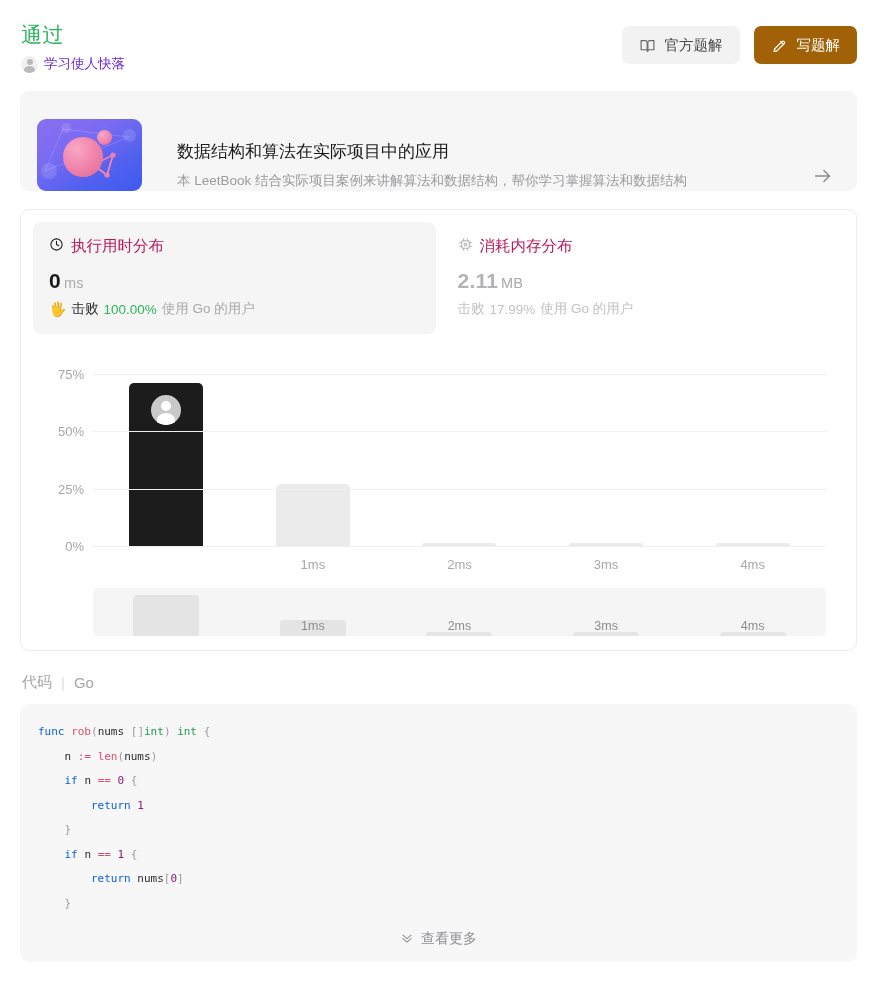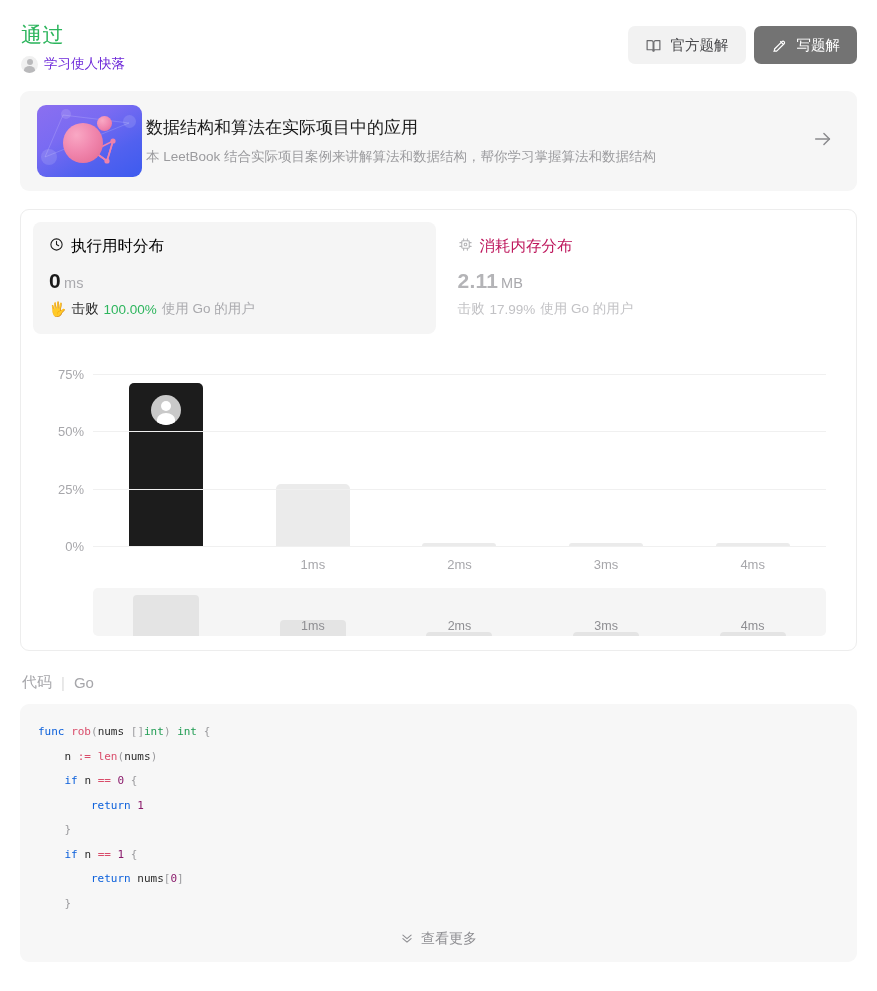--- a/index.html
+++ b/index.html
@@ -16,28 +16,28 @@
   
   .header { display: flex; align-items: flex-start; justify-content: space-between; padding-top: 14px; }
   .status-block { padding-left: 1px; }
   .status-title { font-size: 21px; line-height: 28px; color: #2db55d; font-weight: 400; letter-spacing: .5px; }
   .user-row { display: flex; align-items: center; gap: 6px; margin-top: 6px; }
   .avatar-sm { width: 17px; height: 17px; border-radius: 50%; background: #f0f0f0; position: relative; overflow: hidden; flex: 0 0 auto; }
   .avatar-sm::before { content: ""; position: absolute; width: 6px; height: 6px; border-radius: 50%; background: #b9b9bb; left: 5.5px; top: 3px; }
   .avatar-sm::after { content: ""; position: absolute; width: 11px; height: 8px; border-radius: 50% 50% 0 0; background: #b9b9bb; left: 3px; top: 10px; }
   .user-name { font-size: 13.5px; color: #6d28d9; }
 
-  .header-actions { display: flex; align-items: flex-end; gap: 8px; padding-top: 5px; }
+  .header-actions { display: flex; align-items: flex-end; gap: 14px; padding-top: 5px; }
   .btn { display: inline-flex; align-items: center; gap: 9px; height: 38px; padding: 0 17px; border-radius: 7px; font-size: 14.5px; cursor: pointer; border: none; white-space: nowrap; }
   .btn-ghost { background: #f2f2f2; color: #4a4a4d; }
-  .btn-primary { background: #737373; color: #ffffff; }
+  .btn-primary { background: #a16207; color: #ffffff; }
   .btn svg { display: block; }
 
   
-  .promo { margin-top: 18px; background: #f6f6f6; border-radius: 9px; height: 100px; display: flex; align-items: center; padding: 0 18px 0 17px; gap: 4px; cursor: pointer; }
+  .promo { margin-top: 18px; background: #f6f6f6; border-radius: 9px; height: 100px; display: flex; align-items: flex-end; padding: 0 18px 0 17px; gap: 35px; cursor: pointer; }
   .promo-thumb { width: 105px; height: 72px; border-radius: 9px; flex: 0 0 auto; position: relative; overflow: hidden;
     background: linear-gradient(150deg, #8b6ff0 0%, #7a6bf2 35%, #5161ef 70%, #3d5bef 100%); }
   .promo-thumb .node { position: absolute; border-radius: 50%; background: rgba(255,255,255,.13); }
   .promo-thumb .n1 { width: 16px; height: 16px; left: 4px; top: 44px; }
   .promo-thumb .n2 { width: 13px; height: 13px; left: 86px; top: 10px; }
   .promo-thumb .n3 { width: 10px; height: 10px; left: 24px; top: 4px; }
   .promo-thumb .ball { position: absolute; width: 40px; height: 40px; border-radius: 50%; left: 26px; top: 18px;
     background: radial-gradient(circle at 34% 30%, #f9a8c4 0%, #f187ae 45%, #e2678f 100%); }
   .promo-thumb .ball-sm { position: absolute; width: 15px; height: 15px; border-radius: 50%; left: 60px; top: 11px;
     background: radial-gradient(circle at 35% 30%, #f9a8c4 0%, #ef82ab 60%, #e2678f 100%); }
@@ -45,21 +45,21 @@
   .promo-title { font-size: 17px; color: #1a1a1a; line-height: 24px; }
   .promo-sub { font-size: 13.5px; color: #9b9b9e; margin-top: 7px; line-height: 20px; }
   .promo-arrow { color: #8a8a8d; flex: 0 0 auto; padding-right: 5px; }
 
   
   .stats-card { margin-top: 18px; border: 1px solid #ededed; border-radius: 9px; padding: 12px 12px 14px 12px; }
   .tabs { display: flex; gap: 6px; }
   .tab { flex: 1 1 0; border-radius: 8px; padding: 14px 16px 16px 16px; cursor: pointer; }
   .tab.active { background: #f5f5f5; }
   .tab-head { display: flex; align-items: center; gap: 7px; font-size: 15.5px; }
-  .tab.active .tab-head { color: #000000; }
+  .tab.active .tab-head { color: #be185d; }
   .tab.idle .tab-head { color: #be185d; }
   .tab-value { margin-top: 12px; font-size: 21px; font-weight: bold; letter-spacing: .2px; }
   .tab.active .tab-value { color: #1a1a1a; }
   .tab.idle .tab-value { color: #b4b4b7; }
   .tab-value .unit { font-size: 14.5px; font-weight: normal; color: #a9a9ad; margin-left: 3px; }
   .tab-beat { margin-top: 7px; font-size: 13.5px; display: flex; align-items: center; gap: 5px; }
   .tab.idle .tab-beat { color: #c2c2c5; }
   .beat-emoji { font-size: 14px; line-height: 1; }
   .beat-label { color: #2b2b2b; }
   .beat-pct { color: #2db55d; }

